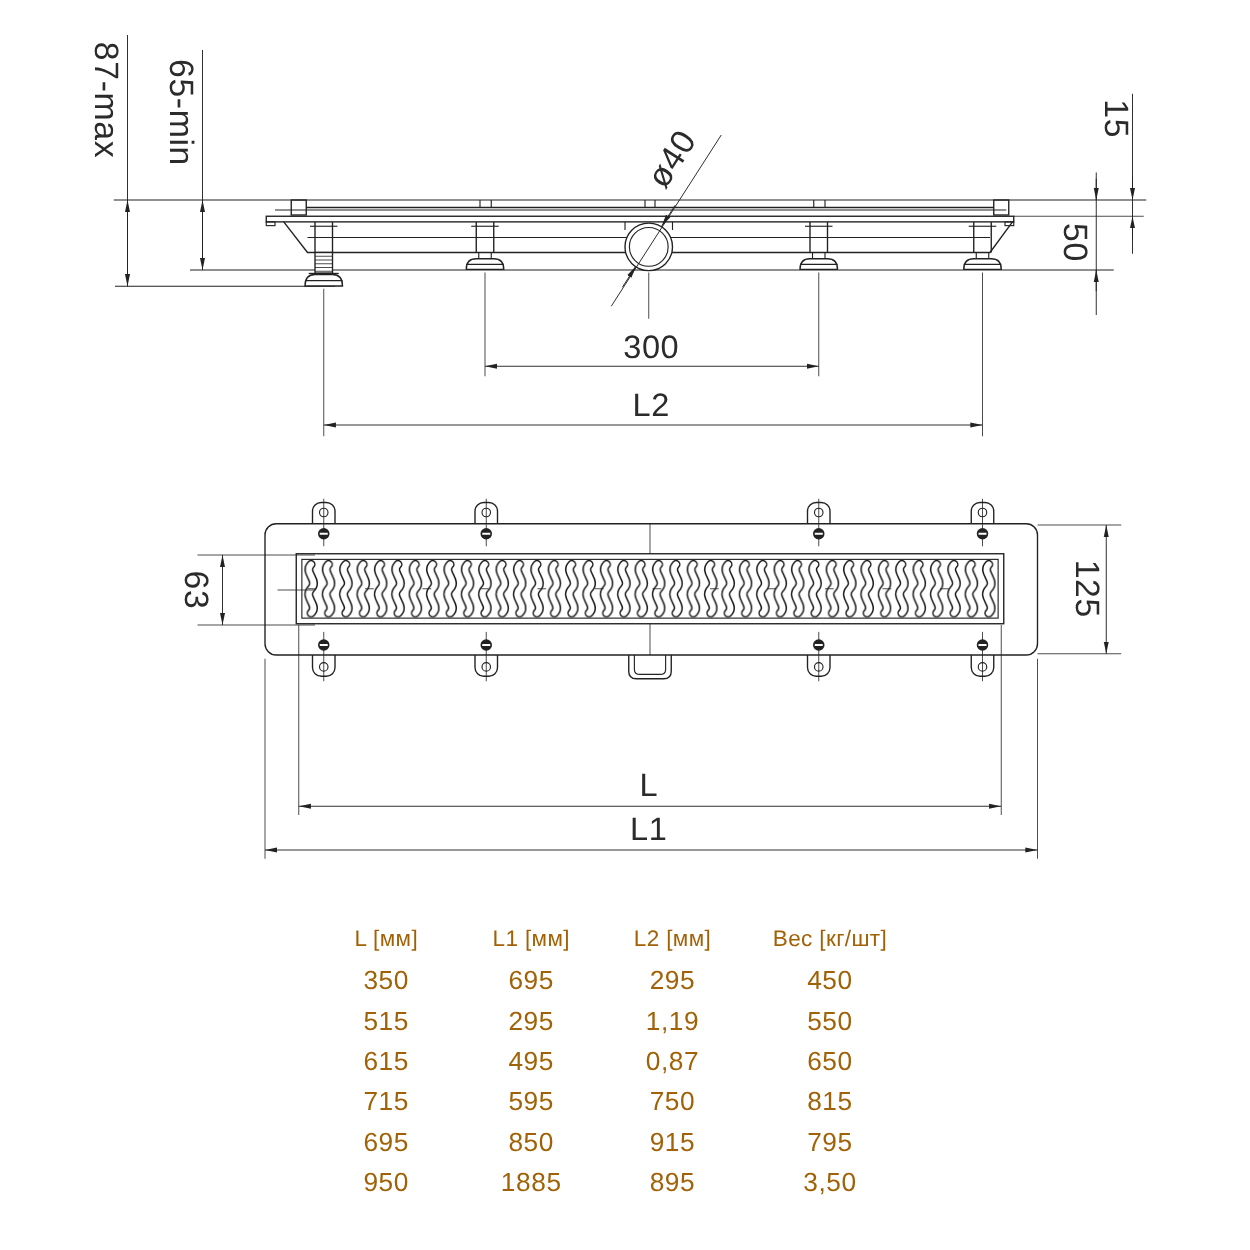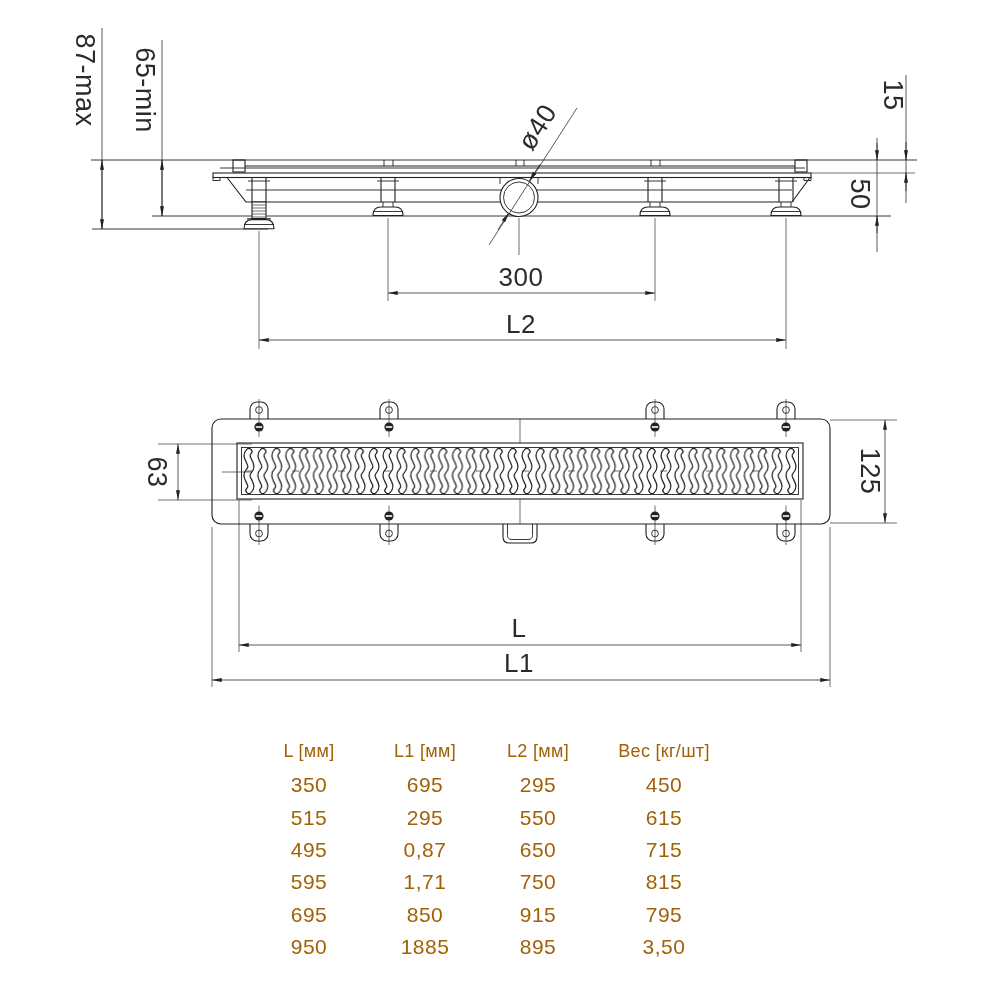--- a/index.html
+++ b/index.html
@@ -218,28 +218,28 @@
       <div class="cell">L2 [мм]</div>
       <div class="cell">Вес [кг/шт]</div>
     </div>
     <div class="tbody">
         <div class="cell">350</div>
         <div class="cell">695</div>
         <div class="cell">295</div>
         <div class="cell">450</div>
         <div class="cell">515</div>
         <div class="cell">295</div>
+        <div class="cell">1,19</div>
         <div class="cell">550</div>
         <div class="cell">615</div>
         <div class="cell">495</div>
         <div class="cell">0,87</div>
         <div class="cell">650</div>
         <div class="cell">715</div>
         <div class="cell">595</div>
-        <div class="cell">1,71</div>
         <div class="cell">750</div>
         <div class="cell">815</div>
         <div class="cell">695</div>
         <div class="cell">850</div>
         <div class="cell">915</div>
         <div class="cell">795</div>
         <div class="cell">950</div>
         <div class="cell">1885</div>
         <div class="cell">895</div>
         <div class="cell">3,50</div>

